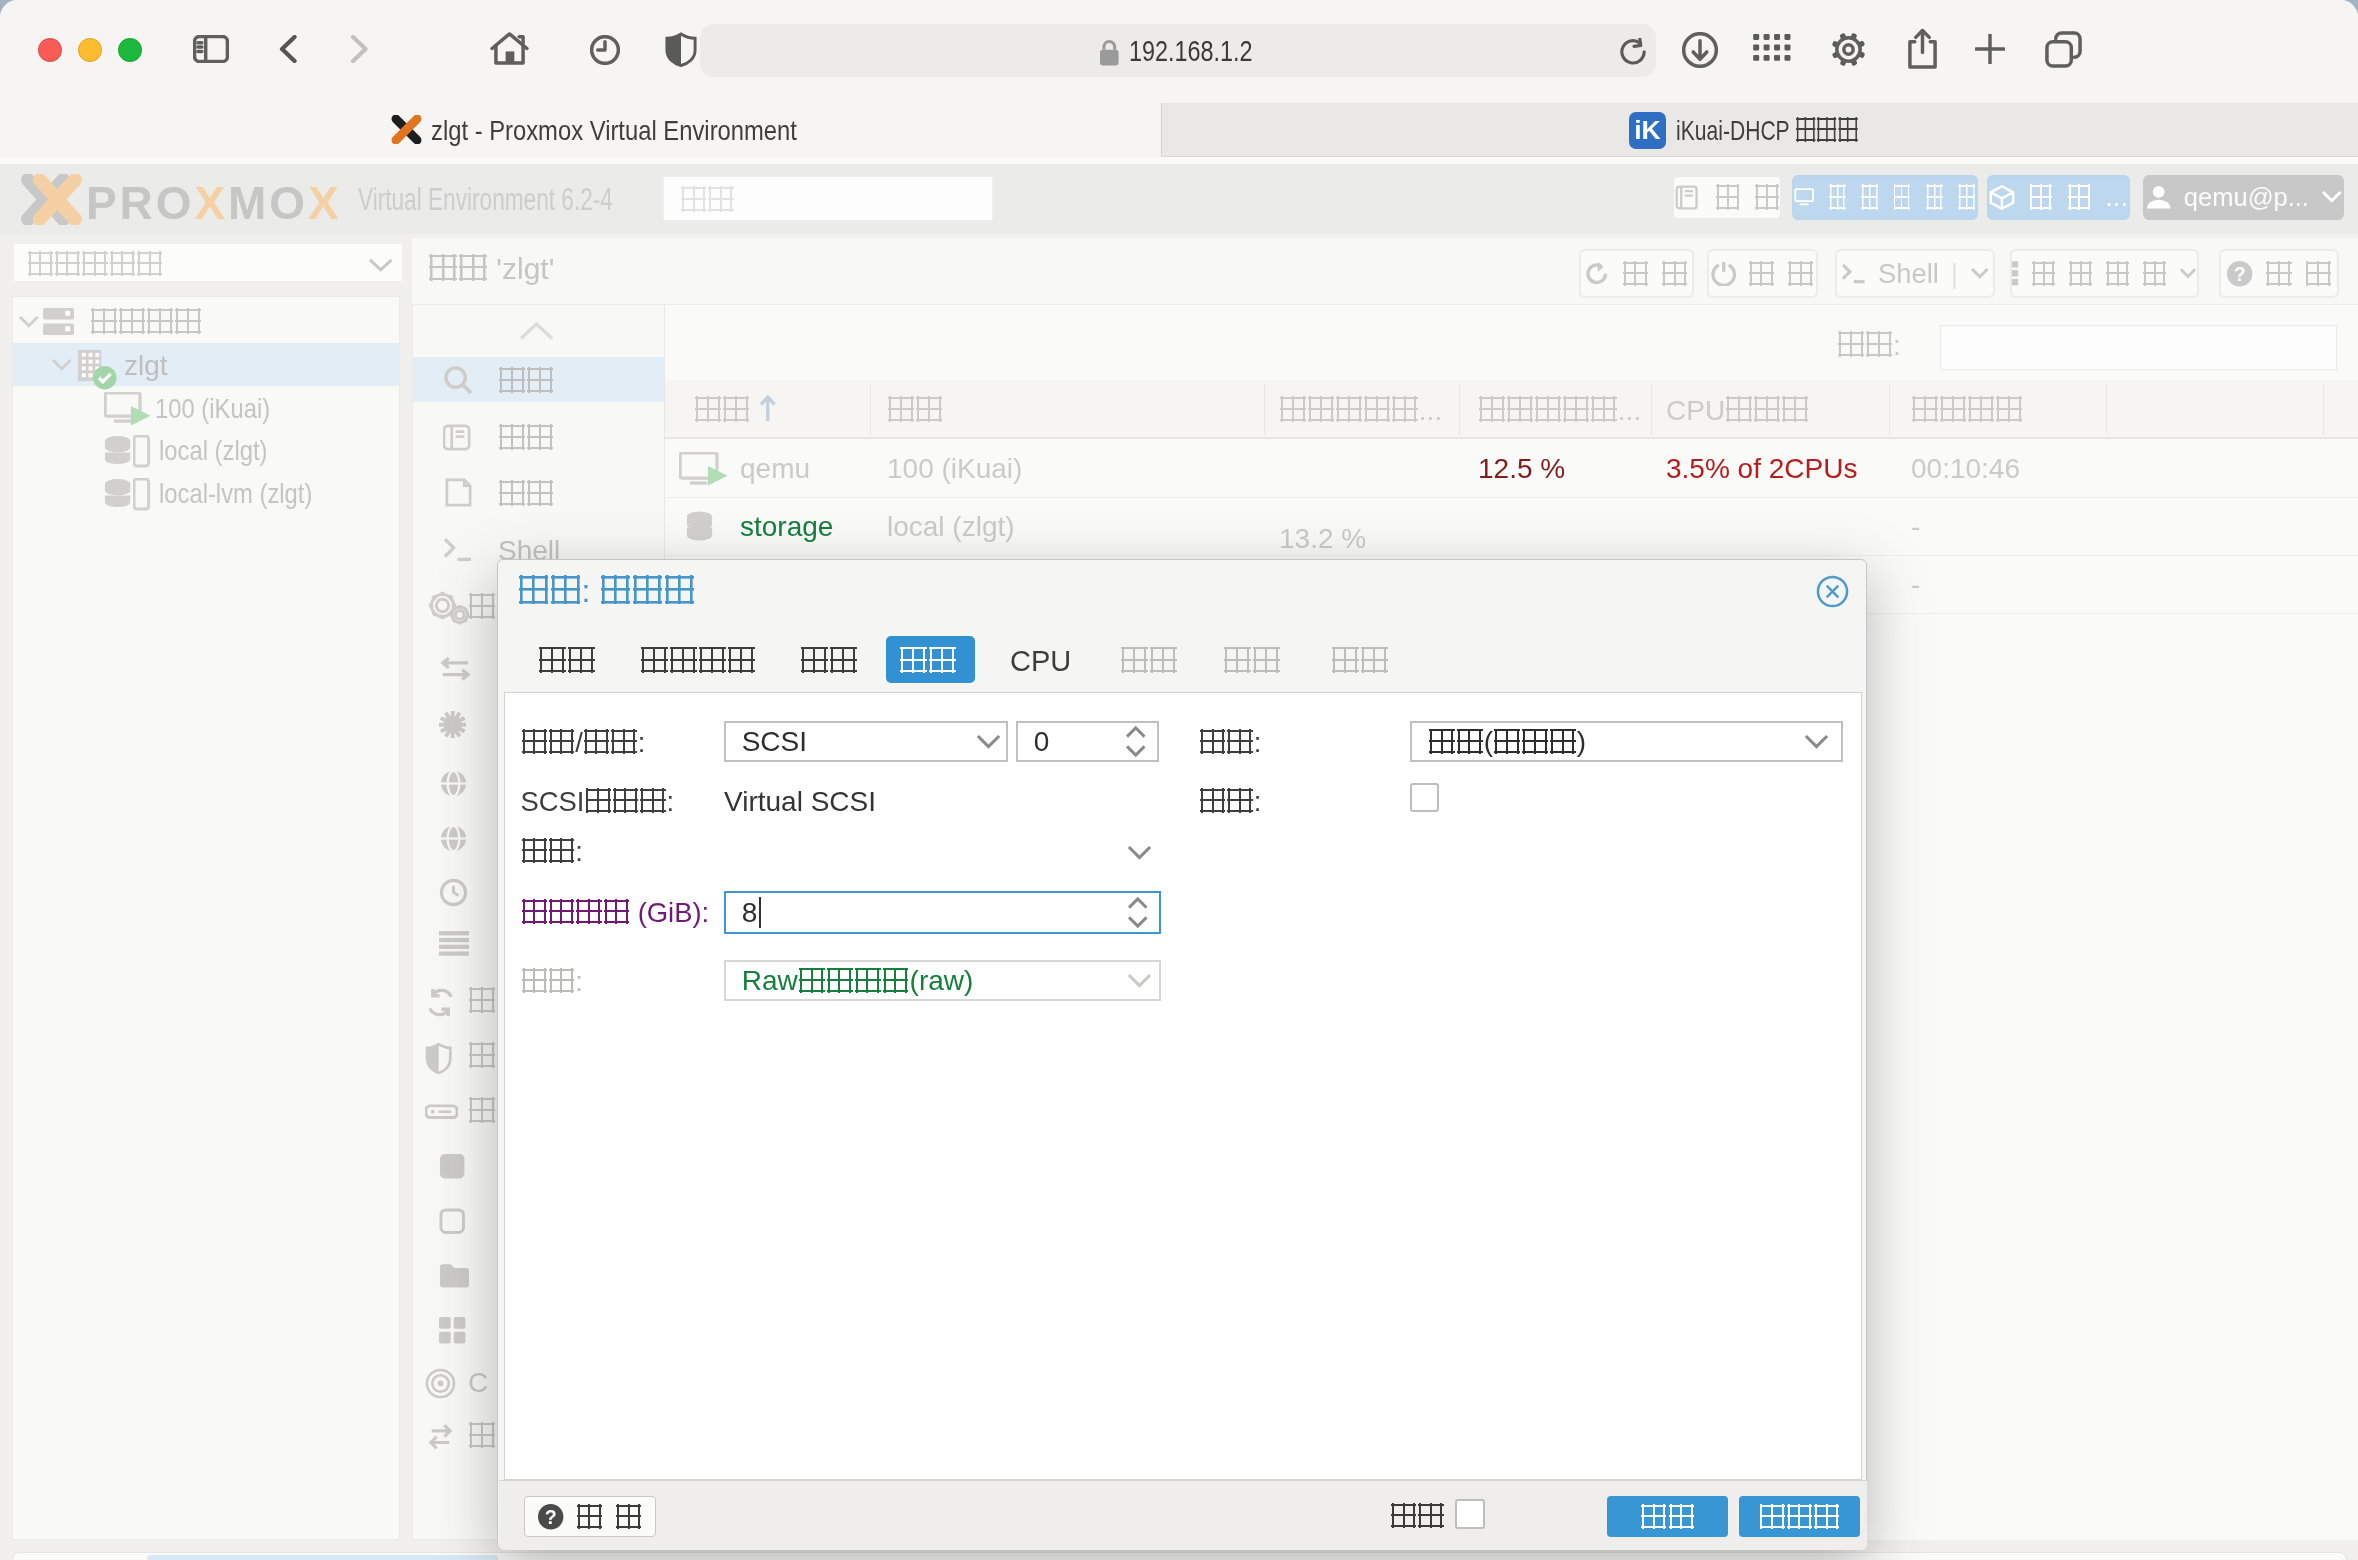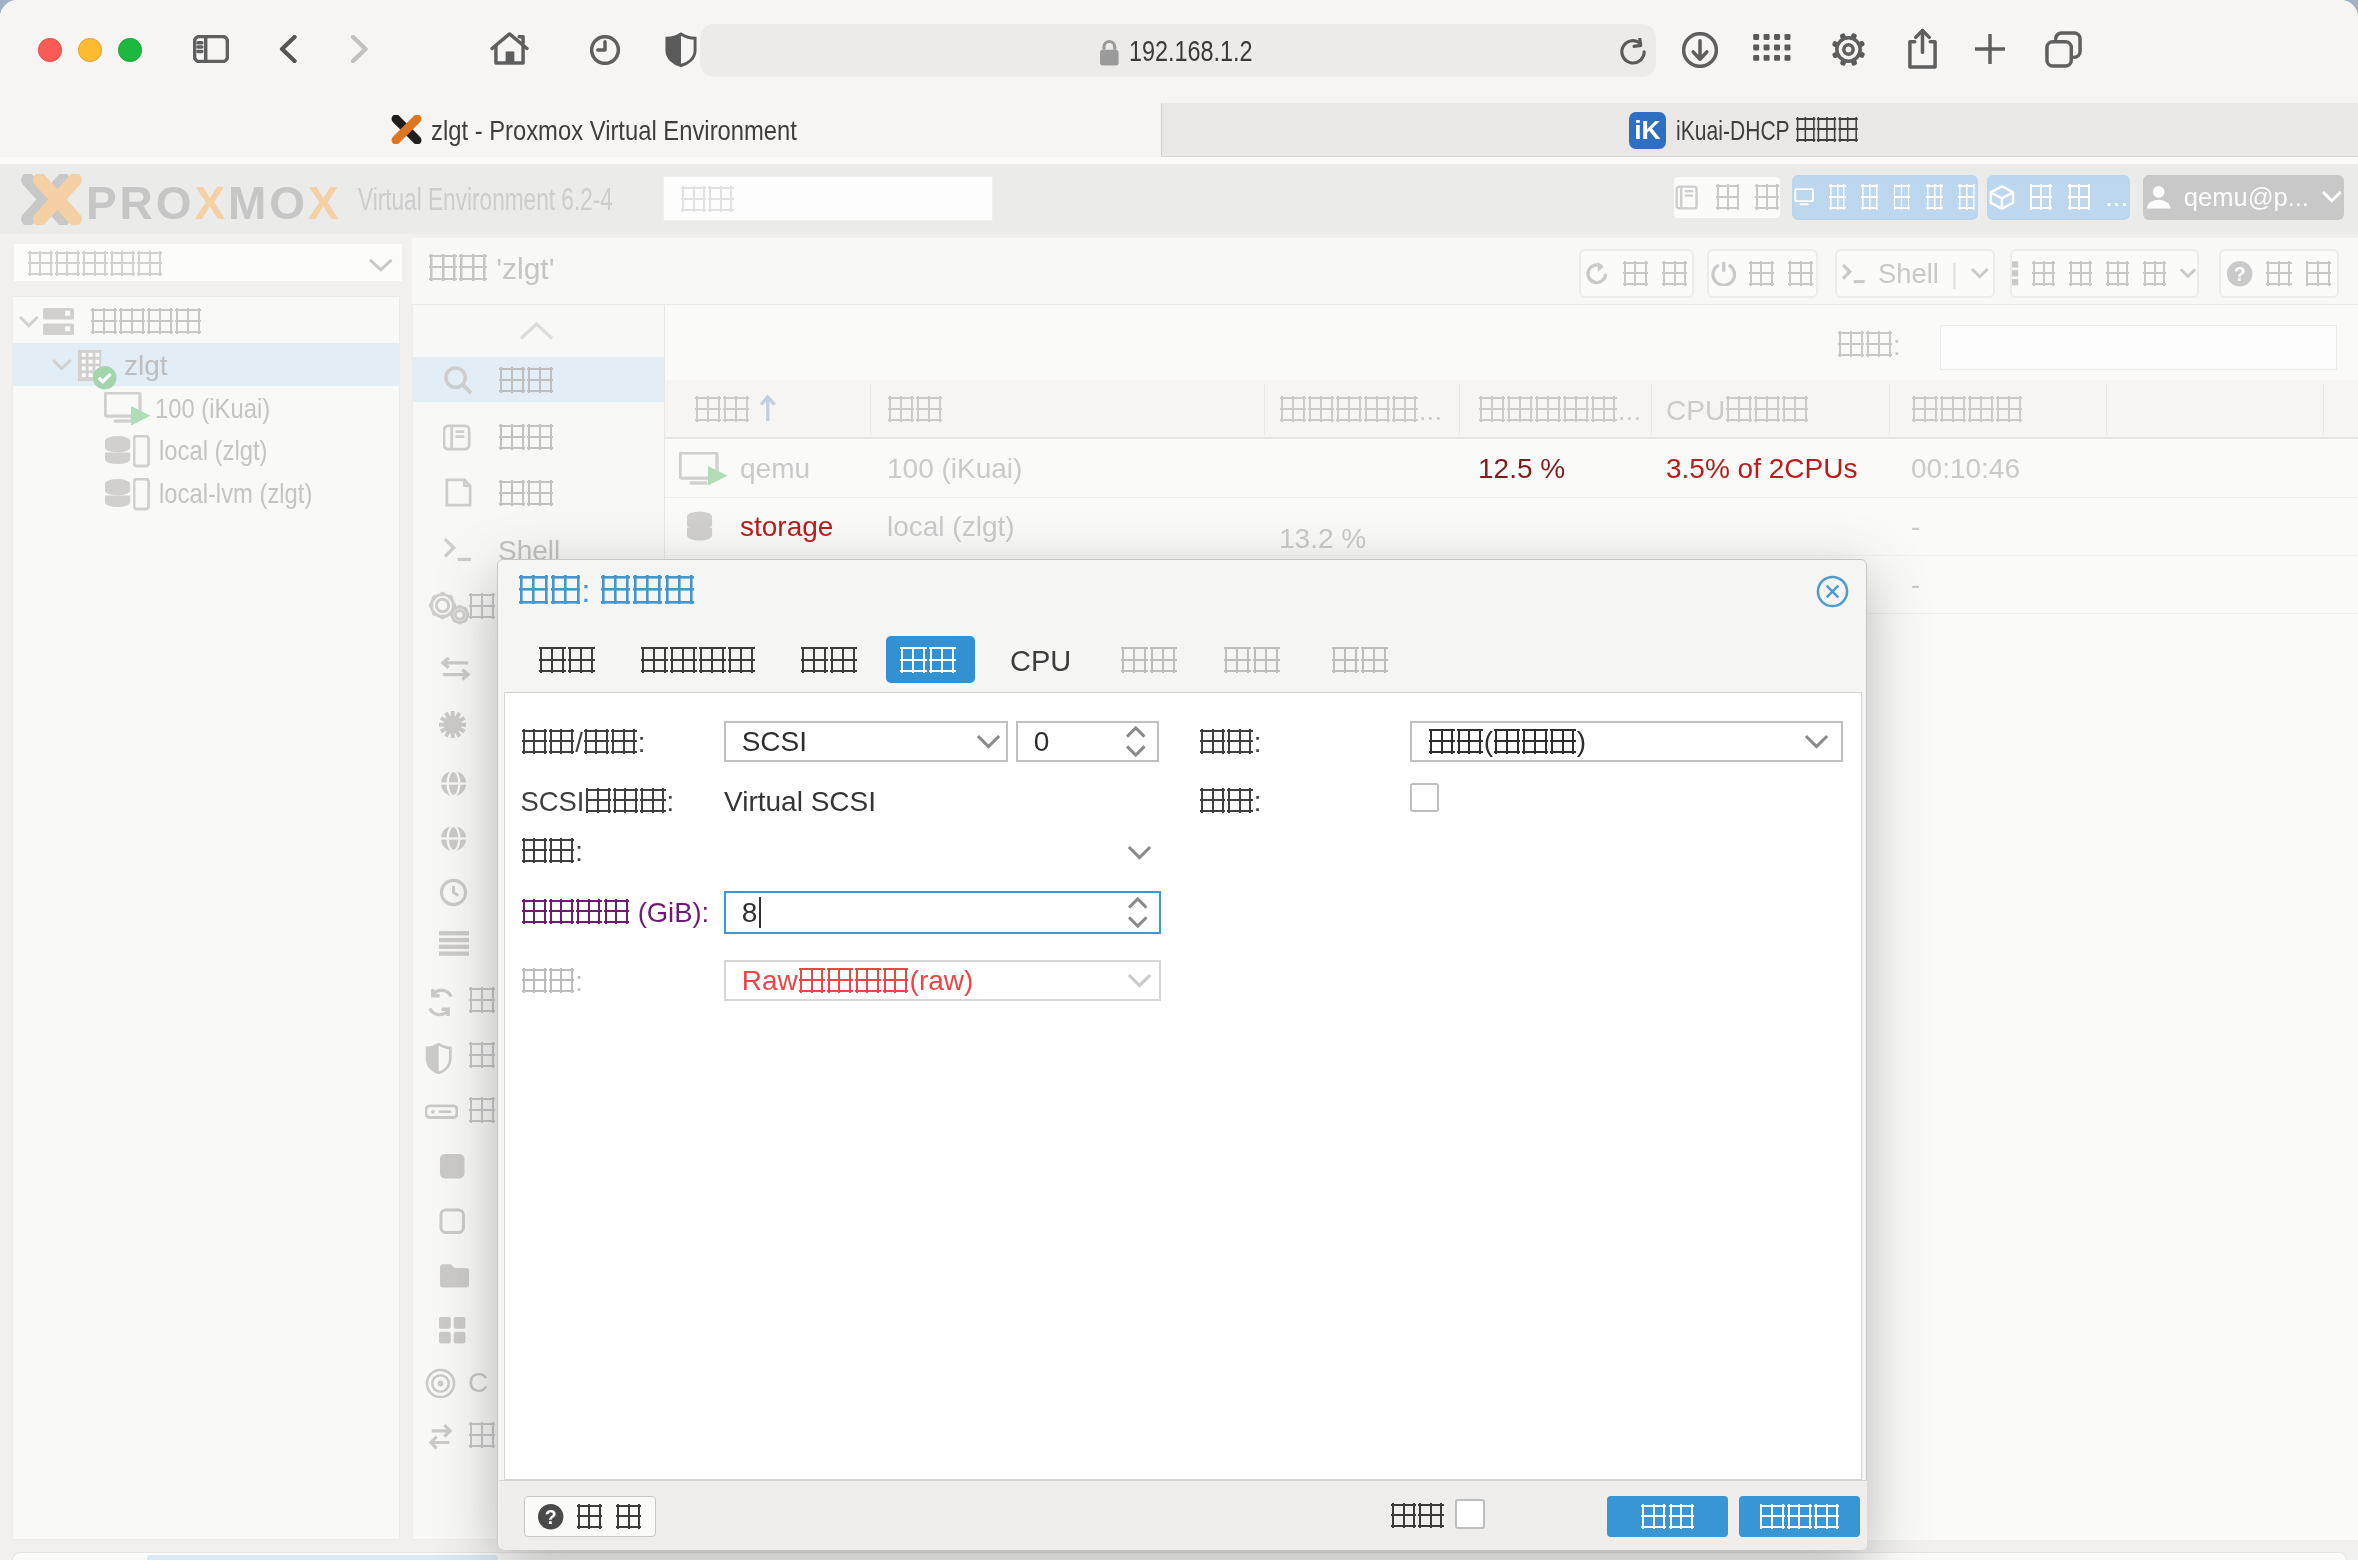--- a/index.html
+++ b/index.html
@@ -506,21 +506,21 @@
 <div class="abs" style="left:740px;top:296px;font-size:28px;color:#cbcaca">qemu</div>
 <div class="abs" style="left:887px;top:296px;font-size:28px;color:#cbcaca">100 (iKuai)</div>
 <div class="abs" style="left:1478px;top:296px;font-size:28px;color:#7f1d1d">12.5 %</div>
 <div class="abs" style="left:1666px;top:296px;font-size:28px;color:#b91c1c">3.5% of 2CPUs</div>
 <div class="abs" style="left:1911px;top:296px;font-size:28px;color:#cbcaca">00:10:46</div>
 <svg class="abs" style="left:686px;top:353px" width="29" height="35" viewBox="0 0 30 36">
         <ellipse cx="14" cy="7" rx="13" ry="5.5" fill="#d1d0cf"></ellipse>
         <path d="M1 7 v8 a13 5.5 0 0 0 26 0 v-8" fill="#d1d0cf"></path>
         <path d="M1 18 v8 a13 5.5 0 0 0 26 0 v-8" fill="#d1d0cf"></path>
       </svg>
-<div class="abs" style="left:740px;top:354px;font-size:28px;color:#b91c1c">storage</div>
+<div class="abs" style="left:740px;top:354px;font-size:28px;color:#15803d">storage</div>
 <div class="abs" style="left:887px;top:354px;font-size:28px;color:#cbcaca">local (zlgt)</div>
 <div class="abs" style="left:1279px;top:366px;font-size:28px;color:#cbcaca">13.2 %</div>
 <div class="abs" style="left:1911px;top:354px;font-size:28px;color:#cbcaca">-</div>
 <div class="abs" style="left:1911px;top:412px;font-size:28px;color:#cbcaca">-</div>
 <div class="abs" style="left:11.8px;top:1395px;width:2335px;height:8.8px;background:#fbfbfa;border:1px solid #e6e5e4;border-bottom:none;border-radius:7.8px 7.8px 0 0"></div>
 <div class="abs" style="left:147px;top:1398px;width:351px;height:5.9px;background:#d9e8f5;border-radius:3.9px 3.9px 0 0"></div>
 </div>
 <div class="abs" style="left:497px;top:559px;width:1370px;height:991px;background:#f5f5f4;border:1px solid #c6c6c5;border-radius:5.9px;box-shadow:0 17.6px 59px rgba(60,60,60,.35)">
 <div class="abs" style="left:19.6px;top:12.7px;font-size:32px;color:#4796ca"><i class="z"></i><i class="z"></i>: <i class="z"></i><i class="z"></i><i class="z"></i></div>
 <svg class="abs" style="left:1318px;top:14.7px" width="33" height="33" viewBox="0 0 34 34">
@@ -560,21 +560,21 @@
 <svg class="abs" style="left:627px;top:284px" width="29" height="17.6" viewBox="0 0 30 18">
         <path d="M4 3 L15 14 L26 3" stroke="#8a8a8a" stroke-width="3.2" fill="none"></path>
       </svg>
 <div class="mlabel" style="left:22.5px;top:337px;color:#701a75"><i class="z"></i><i class="z"></i><i class="z"></i><i class="z"></i> (GiB):</div>
 <div class="mfield" style="left:226px;top:331px;width:437px;height:43px;border:2px solid #3e97d3">8<span style="display:inline-block;width:2px;height:31px;background:#333;margin-left:2px"></span></div>
 <svg class="abs" style="left:627px;top:336px" width="25.5" height="33" viewBox="0 0 26 34">
         <path d="M4 12 L13 3 L22 12" stroke="#8a8a8a" stroke-width="3" fill="none"></path>
         <path d="M4 22 L13 31 L22 22" stroke="#8a8a8a" stroke-width="3" fill="none"></path>
       </svg>
 <div class="mlabel" style="left:22.5px;top:406px;color:#bcbcbb"><i class="z"></i><i class="z"></i>:</div>
-<div class="mfield" style="left:226px;top:400px;width:437px;height:41px;border-color:#d6d6d5;color:#ef4444">Raw<i class="z"></i><i class="z"></i><i class="z"></i><i class="z"></i> (raw)</div>
+<div class="mfield" style="left:226px;top:400px;width:437px;height:41px;border-color:#d6d6d5;color:#15803d">Raw<i class="z"></i><i class="z"></i><i class="z"></i><i class="z"></i> (raw)</div>
 <svg class="abs" style="left:627px;top:412px" width="29" height="17.6" viewBox="0 0 30 18">
         <path d="M4 3 L15 14 L26 3" stroke="#c9c9c8" stroke-width="3.2" fill="none"></path>
       </svg>
 <div class="abs" style="left:1px;top:920px;width:1368px;height:70px;background:#efeeed;border-top:1px solid #d6d5d4;border-radius:0 0 4.9px 4.9px"></div>
 <div class="abs" style="left:25.5px;top:936px;width:132px;height:41px;background:#fbfbfa;border:1px solid #c9c8c7;border-radius:3.9px;display:flex;align-items:center;justify-content:center;gap:11.8px;font-size:27.4px;color:#3c3c3c">
         <svg width="27.4" height="27.4" viewBox="0 0 28 28" style="font-size:28px">
           <circle cx="14" cy="14" r="13" fill="#4a4a4a"></circle>
           <text x="14" y="21" text-anchor="middle" font-size="20" font-weight="bold" fill="#fff">?</text>
         </svg>
         <i class="z"></i>

